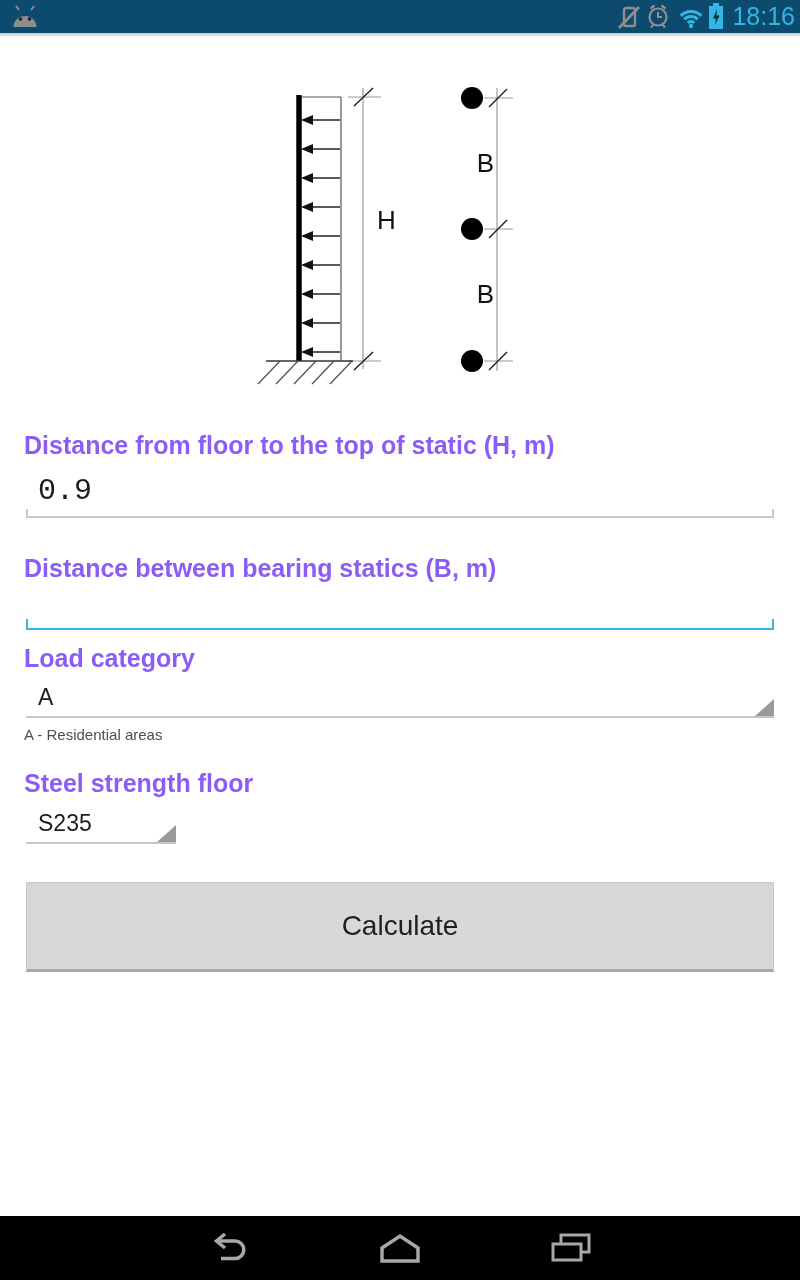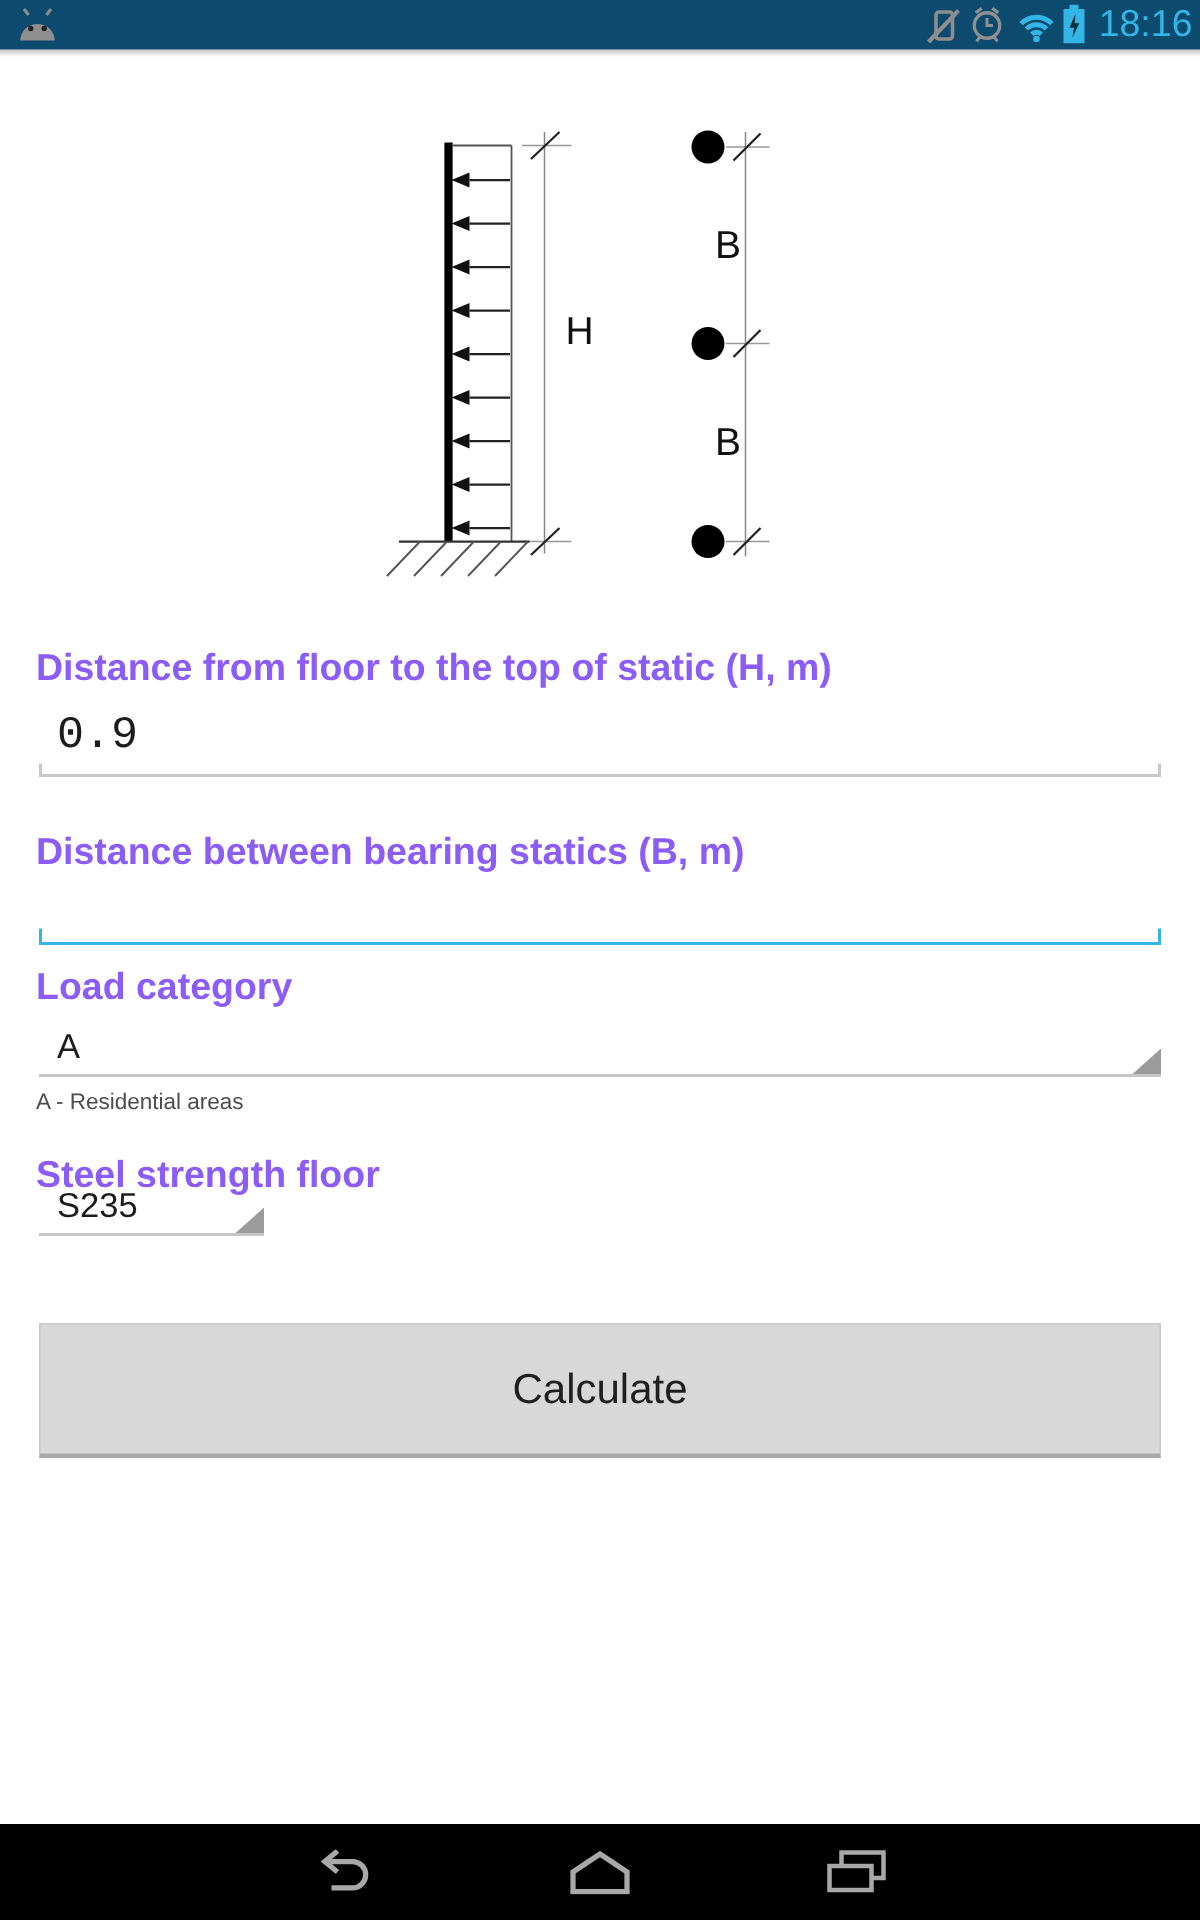--- a/index.html
+++ b/index.html
@@ -63,21 +63,21 @@
     width:100%; height:100%; border:none; outline:none; background:transparent;
     font-family:Liberation Mono, monospace;
     font-size:30px; color:#1c1c1c; padding:0 0 4px 12px;
   }
 
   .spinner {
     position:absolute; border-bottom:2px solid #c6c6c6; height:36px;
     cursor:pointer;
   }
   .sp1 { left:26px; top:682px; width:748px; }
-  .sp2 { left:26px; top:788px; width:150px; }
+  .sp2 { left:26px; top:808px; width:150px; }
   .spinner-value {
     position:absolute; left:12px; bottom:5px;
     font-size:23px; color:#1c1c1c;
   }
   .spin-arrow { position:absolute; right:0; bottom:0; display:block; }
   .spin-arrow polygon { fill:#9b9b9b; }
 
   .helper {
     position:absolute; left:24px; top:726px;
     font-size:15px; color:#4d4d4d;

